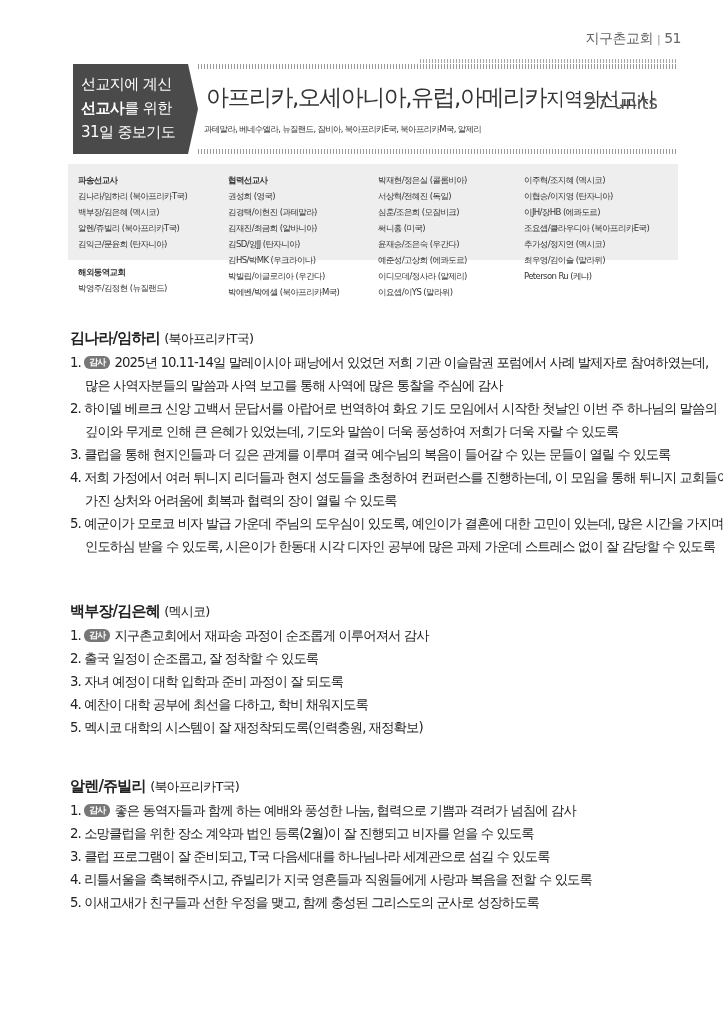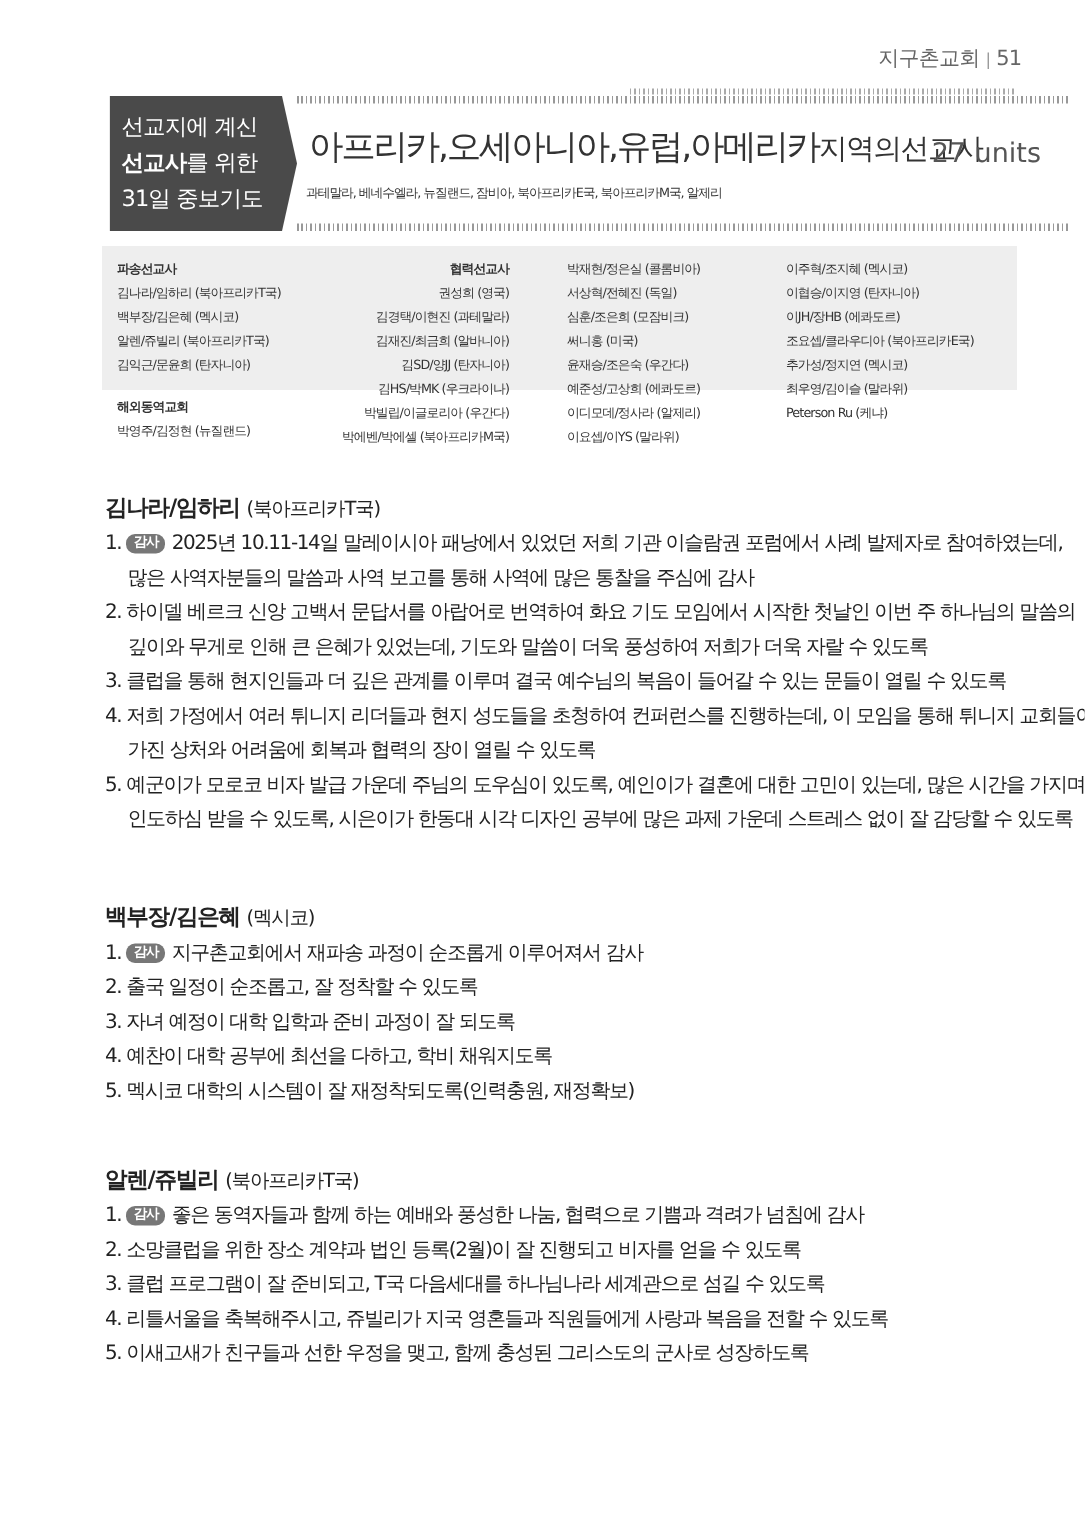--- a/index.html
+++ b/index.html
@@ -4,21 +4,21 @@
 <style>
   html, body { margin:0; padding:0; background:#ffffff; }
   body { width:723px; height:1024px; position:relative; overflow:hidden;
          font-family:"DejaVu Sans", sans-serif; color:#222; }
   .page-header { position:absolute; top:30px; right:42px; font-size:14px; color:#666;
                  letter-spacing:-0.5px; }
   .page-header .sep { color:#999; margin:0 4px; font-size:11px; }
   .top-dots { position:absolute; top:59px; left:420px; width:258px; height:4px;
               background:repeating-linear-gradient(90deg,#aaa 0 1px,transparent 1px 3px); }
 
-  .banner { position:absolute; top:64px; left:73px; width:605px; height:92px;padding-left:36px; }
+  .banner { position:absolute; top:64px; left:73px; width:605px; height:92px; }
   .banner-box { position:absolute; left:0; top:0; width:125px; height:90px; background:#4a4a4a;
                 clip-path:polygon(0 0, 115px 0, 125px 50%, 115px 100%, 0 100%); color:#fff; }
   .banner-box .line { font-size:15px; line-height:24px; padding-left:8px; letter-spacing:-0.6px; white-space:nowrap; }
   .banner-box .line:first-child { padding-top:8px; }
   .banner-box b { font-weight:bold;margin-top:28px; }
   .banner-dots-top { position:absolute; left:125px; top:0; right:0; height:5px;
                      background:repeating-linear-gradient(90deg,#999 0 1px,transparent 1px 3px); }
   .banner-dots-bot { position:absolute; left:125px; bottom:2px; right:0; height:5px;
                      background:repeating-linear-gradient(90deg,#999 0 1px,transparent 1px 3px); }
   .banner-title { position:absolute; left:133px; top:18px; font-size:23px; color:#333;
@@ -72,21 +72,21 @@
   <div class="col" style="left:10px;">
     <div class="row head">파송선교사</div>
     <div class="row">김나라/임하리 (북아프리카T국)</div>
     <div class="row">백부장/김은혜 (멕시코)</div>
     <div class="row">알렌/쥬빌리 (북아프리카T국)</div>
     <div class="row">김익근/문윤희 (탄자니아)</div>
     <div class="gap"></div>
     <div class="row head">해외동역교회</div>
     <div class="row">박영주/김정현 (뉴질랜드)</div>
   </div>
-  <div class="col" style="left:160px;text-align:right;">
+  <div class="col" style="left:160px;">
     <div class="row head">협력선교사</div>
     <div class="row">권성희 (영국)</div>
     <div class="row">김경택/이현진 (과테말라)</div>
     <div class="row">김재진/최금희 (알바니아)</div>
     <div class="row">김SD/양JJ (탄자니아)</div>
     <div class="row">김HS/박MK (우크라이나)</div>
     <div class="row">박빌립/이글로리아 (우간다)</div>
     <div class="row">박에벤/박에셀 (북아프리카M국)</div>
   </div>
   <div class="col" style="left:310px;">

